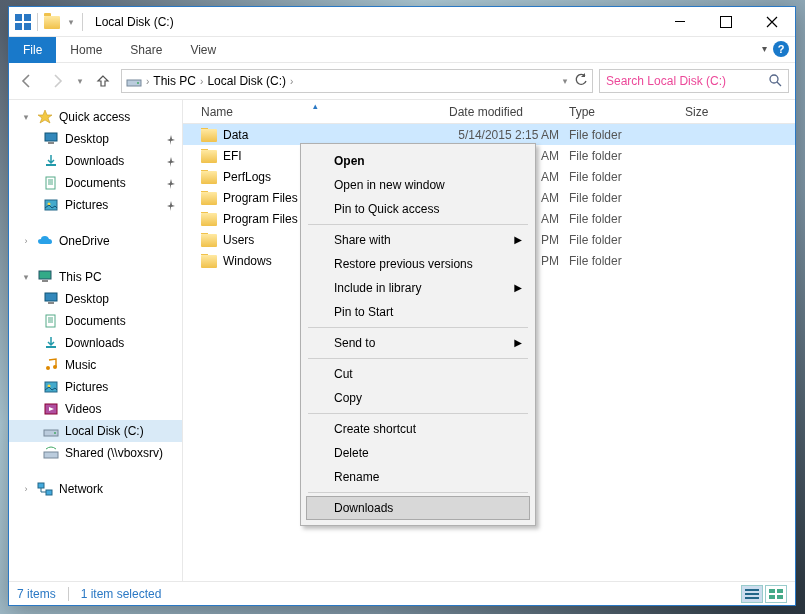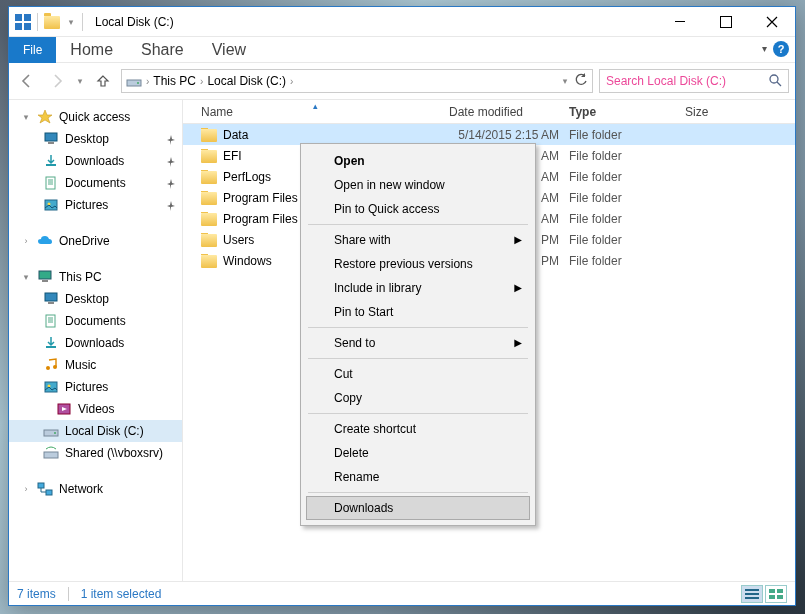--- a/index.html
+++ b/index.html
@@ -14,21 +14,21 @@
   .title-text { margin-left: 6px; font-size: 12px; color: #000; }
   .title-spacer { flex: 1; }
   .winbtn { width: 46px; height: 30px; display: flex; align-items: center; justify-content: center; font-size: 13px; }
   .winbtn.min::before { content: ""; width: 10px; height: 1px; background: #000; display: block; }
   .winbtn.max::before { content: ""; width: 10px; height: 10px; border: 1px solid #000; display: block; }
   .winbtn.close svg { width: 12px; height: 12px; }
 
   
   .ribbon { height: 26px; display: flex; align-items: center; border-bottom: 1px solid #e8e8e8; position: relative; }
   .ribbon .file { background: #1979ca; color: #fff; height: 26px; display: flex; align-items: center; padding: 8px 14px; font-size: 12px; }
-  .ribbon .tab { padding: 0 14px; font-size: 16px; color: #444; height: 26px; display: flex; align-items: center; }
+  .ribbon .tab { padding: 0 14px; font-size: 12px; color: #444; height: 26px; display: flex; align-items: center; }
   .ribbon .chev { position: absolute; right: 28px; top: 6px; font-size: 10px; color: #555; }
   .ribbon .help { position: absolute; right: 6px; top: 4px; width: 16px; height: 16px; border-radius: 50%; background: #1979ca; color: #fff; font-size: 11px; text-align: center; line-height: 16px; font-weight: bold; }
 
   
   .addrrow { height: 36px; display: flex; align-items: center; gap: 6px; padding: 4px 6px; background: #fff; }
   .navbtn { width: 24px; height: 24px; display: flex; align-items: center; justify-content: center; color: #888; }
   .navbtn.enabled { color: #333; }
   .addrbox { flex: 1; height: 24px; border: 1px solid #ccc; display: flex; align-items: center; padding: 0 4px; font-size: 12px; gap: 4px; }
   .addrbox .crumb { color: #000; }
   .addrbox .chev { color: #888; font-size: 10px; }
@@ -48,21 +48,21 @@
   .ico.folder { width: 16px; height: 13px; background: linear-gradient(#ffe9a2, #f0c14b); border-radius: 1px; position: relative; margin-top:1px;}
   .ico.folder::before { content:""; position:absolute; top:-3px; left:0; width:7px; height:3px; background:#f0c14b; border-radius:1px 1px 0 0;}
   .ico.quick svg, .ico.drive svg, .ico.pc svg, .ico.net svg, .ico.cloud svg, .ico.generic svg { width:16px; height:16px; }
 
   .content { flex: 1; display: flex; flex-direction: column; overflow: hidden; }
   .colhdr { height: 24px; display: flex; align-items: center; font-size: 12px; color: #444; border-bottom: 1px solid #e8e8e8; }
   .colhdr .col { padding-left: 6px; position: relative; }
   .colhdr .col.name { width: 260px; padding-left: 18px; }
   .colhdr .col.name::after { content: "▴"; color: #2a78c4; font-size: 9px; position: absolute; left: 50%; top: -4px; }
   .colhdr .col.date { width: 120px; }
-  .colhdr .col.type { width: 116px; font-weight: bold; }
+  .colhdr .col.type { width: 116px; }
   .colhdr .col.size { width: 80px; }
 
   .rows { flex: 1; overflow: hidden; position: relative; }
   .row { height: 21px; display: flex; align-items: center; font-size: 12px; color: #000; }
   .row.selected { background: #cde8ff; }
   .row .cell { padding-left: 6px; white-space: nowrap; overflow: hidden; }
   .row .cell.name { width: 260px; padding-left: 18px; display: flex; align-items: center; gap: 6px; }
   .row .cell.date { width: 120px; color: #555; }
   .row .cell.type { width: 116px; color: #555; }
   .row .cell.size { width: 80px; }
@@ -268,21 +268,21 @@
               <span>Music</span>
             </div>
             <div class="side-label" style="padding-left: 34px;">
               <span class="ico generic"><svg viewBox="0 0 16 16">
                   <rect x="2" y="3" width="12" height="10" fill="#4ac" stroke="#268"></rect>
                   <circle cx="6" cy="7" r="1.5" fill="#fd4"></circle>
                   <path d="M2 11 L6 8 L9 11 L12 9 L14 11" stroke="#157" fill="none"></path>
                 </svg></span>
               <span>Pictures</span>
             </div>
-            <div class="side-label" style="padding-left: 34px; margin-left: 13px;">
+            <div class="side-label" style="padding-left: 34px;">
               <span class="ico generic"><svg viewBox="0 0 16 16">
                   <rect x="2" y="3" width="12" height="10" fill="#b050a0" stroke="#803"></rect>
                   <path d="M6 6 L11 8 L6 10 Z" fill="#fff"></path>
                 </svg></span>
               <span>Videos</span>
             </div>
             <div class="side-label selected" style="padding-left: 34px;">
               <span class="ico generic"><svg viewBox="0 0 16 16">
                   <rect x="1" y="7" width="14" height="6" fill="#bcd" stroke="#789"></rect>
                   <circle cx="12" cy="10" r="1" fill="#4a6"></circle>

